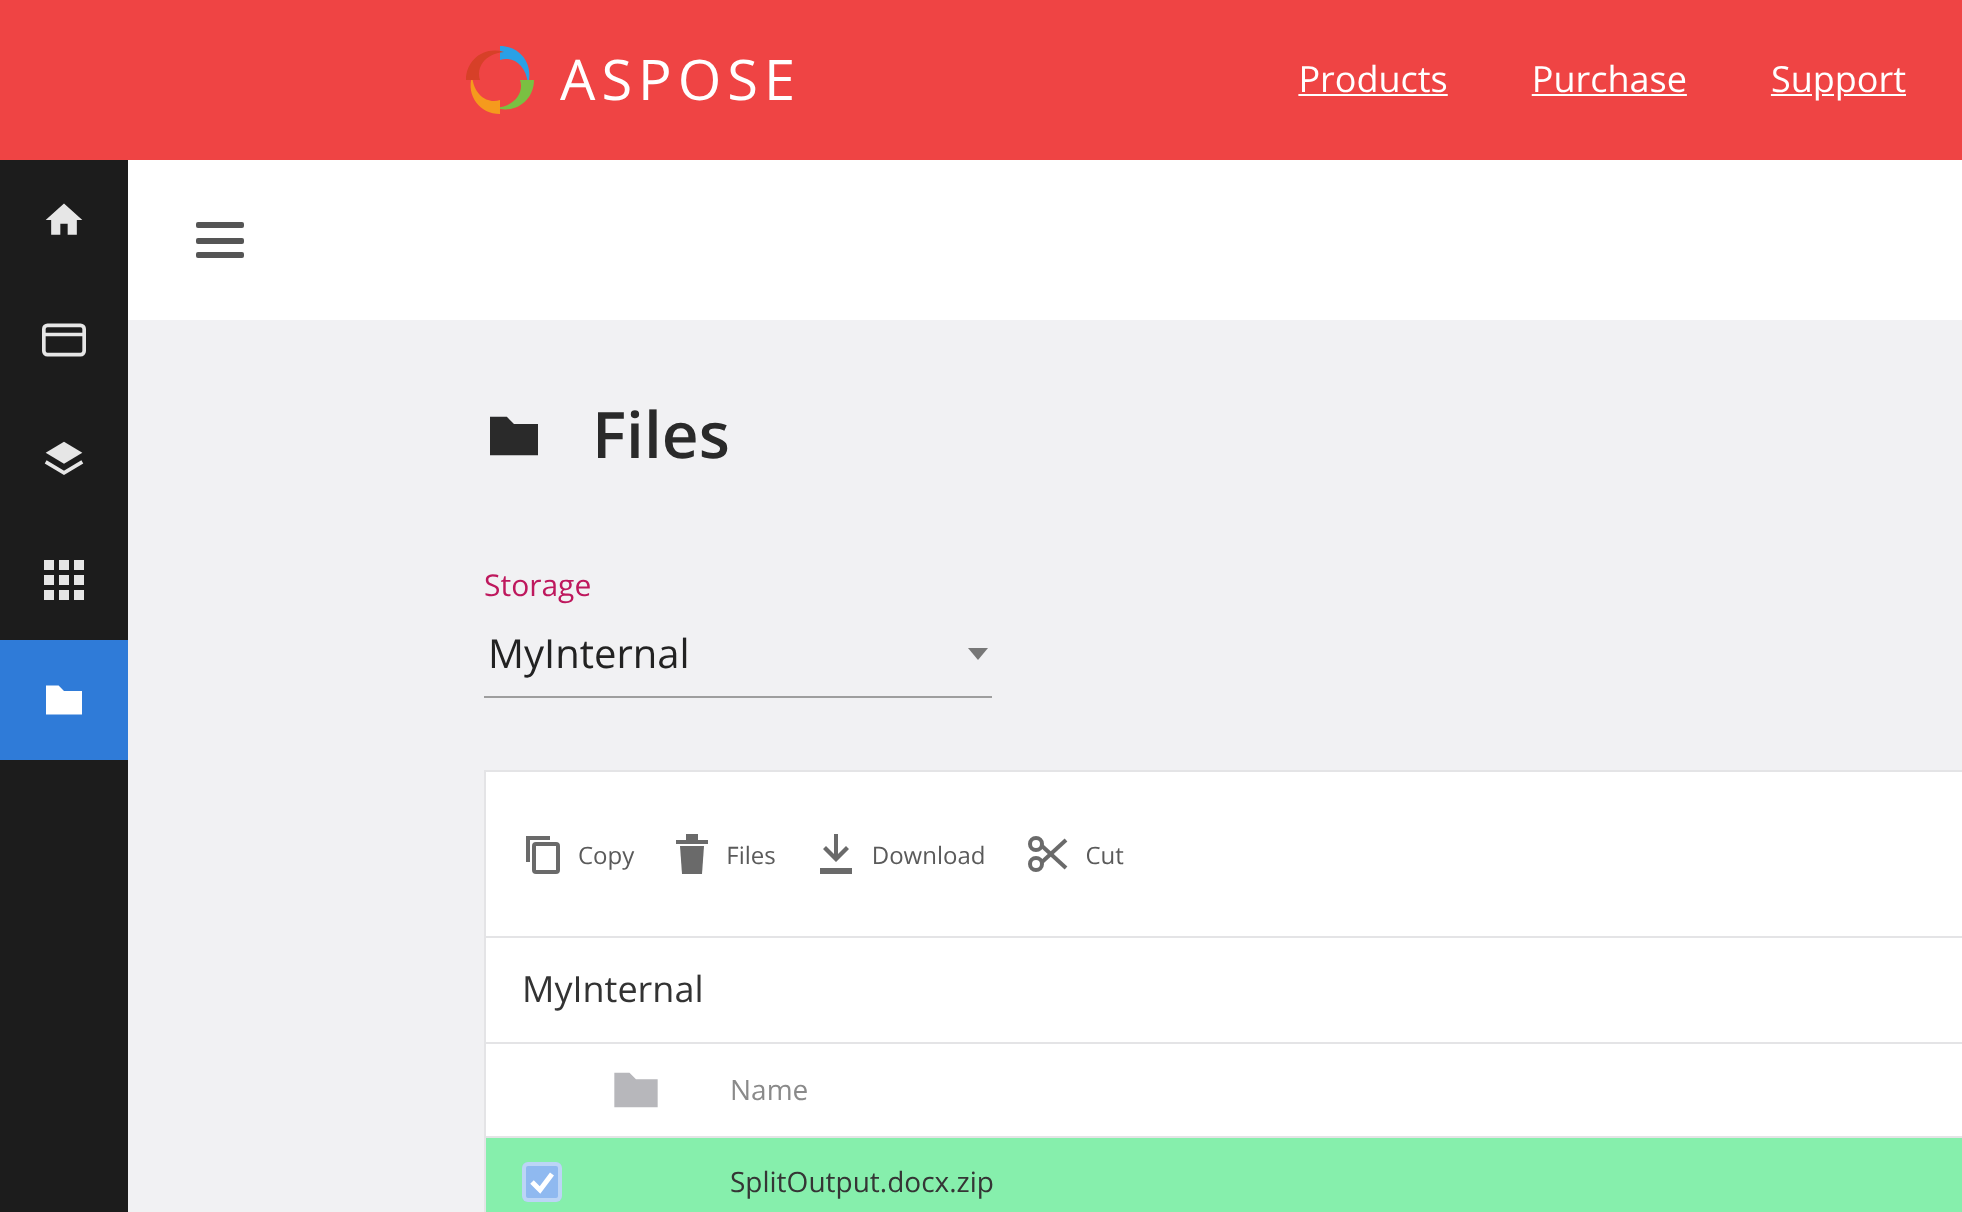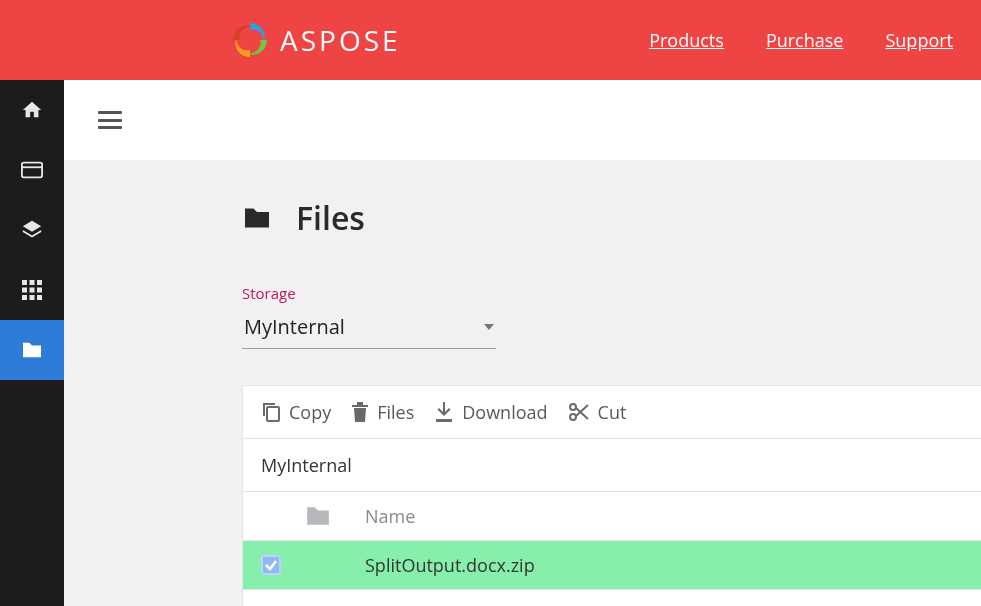--- a/index.html
+++ b/index.html
@@ -139,44 +139,44 @@
     }
     .files-panel {
       margin-top: 36px;
       background: #fff;
       border: 1px solid #e4e4e6;
       width: 740px;
     }
     .toolbar {
       display: flex;
       gap: 20px;
-      padding: 14px 18px;
+      padding: 30px 18px;
       border-bottom: 1px solid #e4e4e6;
       color: #5a5a5a;
-      font-size: 18px;
+      font-size: 12px;
       align-items: center;
     }
     .tool-btn {
       display: flex;
       align-items: center;
       gap: 8px;
       cursor: pointer;
     }
     .breadcrumb-row {
       padding: 14px 18px;
       font-size: 18px;
       color: #333;
       border-bottom: 1px solid #e4e4e6;
     }
     .header-row, .file-row {
       display: flex;
       align-items: center;
       padding: 12px 18px;
       border-bottom: 1px solid #e4e4e6;
-      font-size: 18px;
+      font-size: 14px;
       color: #353535;
     }
     .header-row { color: #8a8a8a; }
     .col-check { width: 44px; display: flex; align-items: center; }
     .col-icon { width: 60px; display: flex; align-items: center; }
     .col-name { flex: 1; }
     .file-row.selected { background: #86efac; }
     .chk {
       width: 20px; height: 20px;
       border-radius: 3px;

